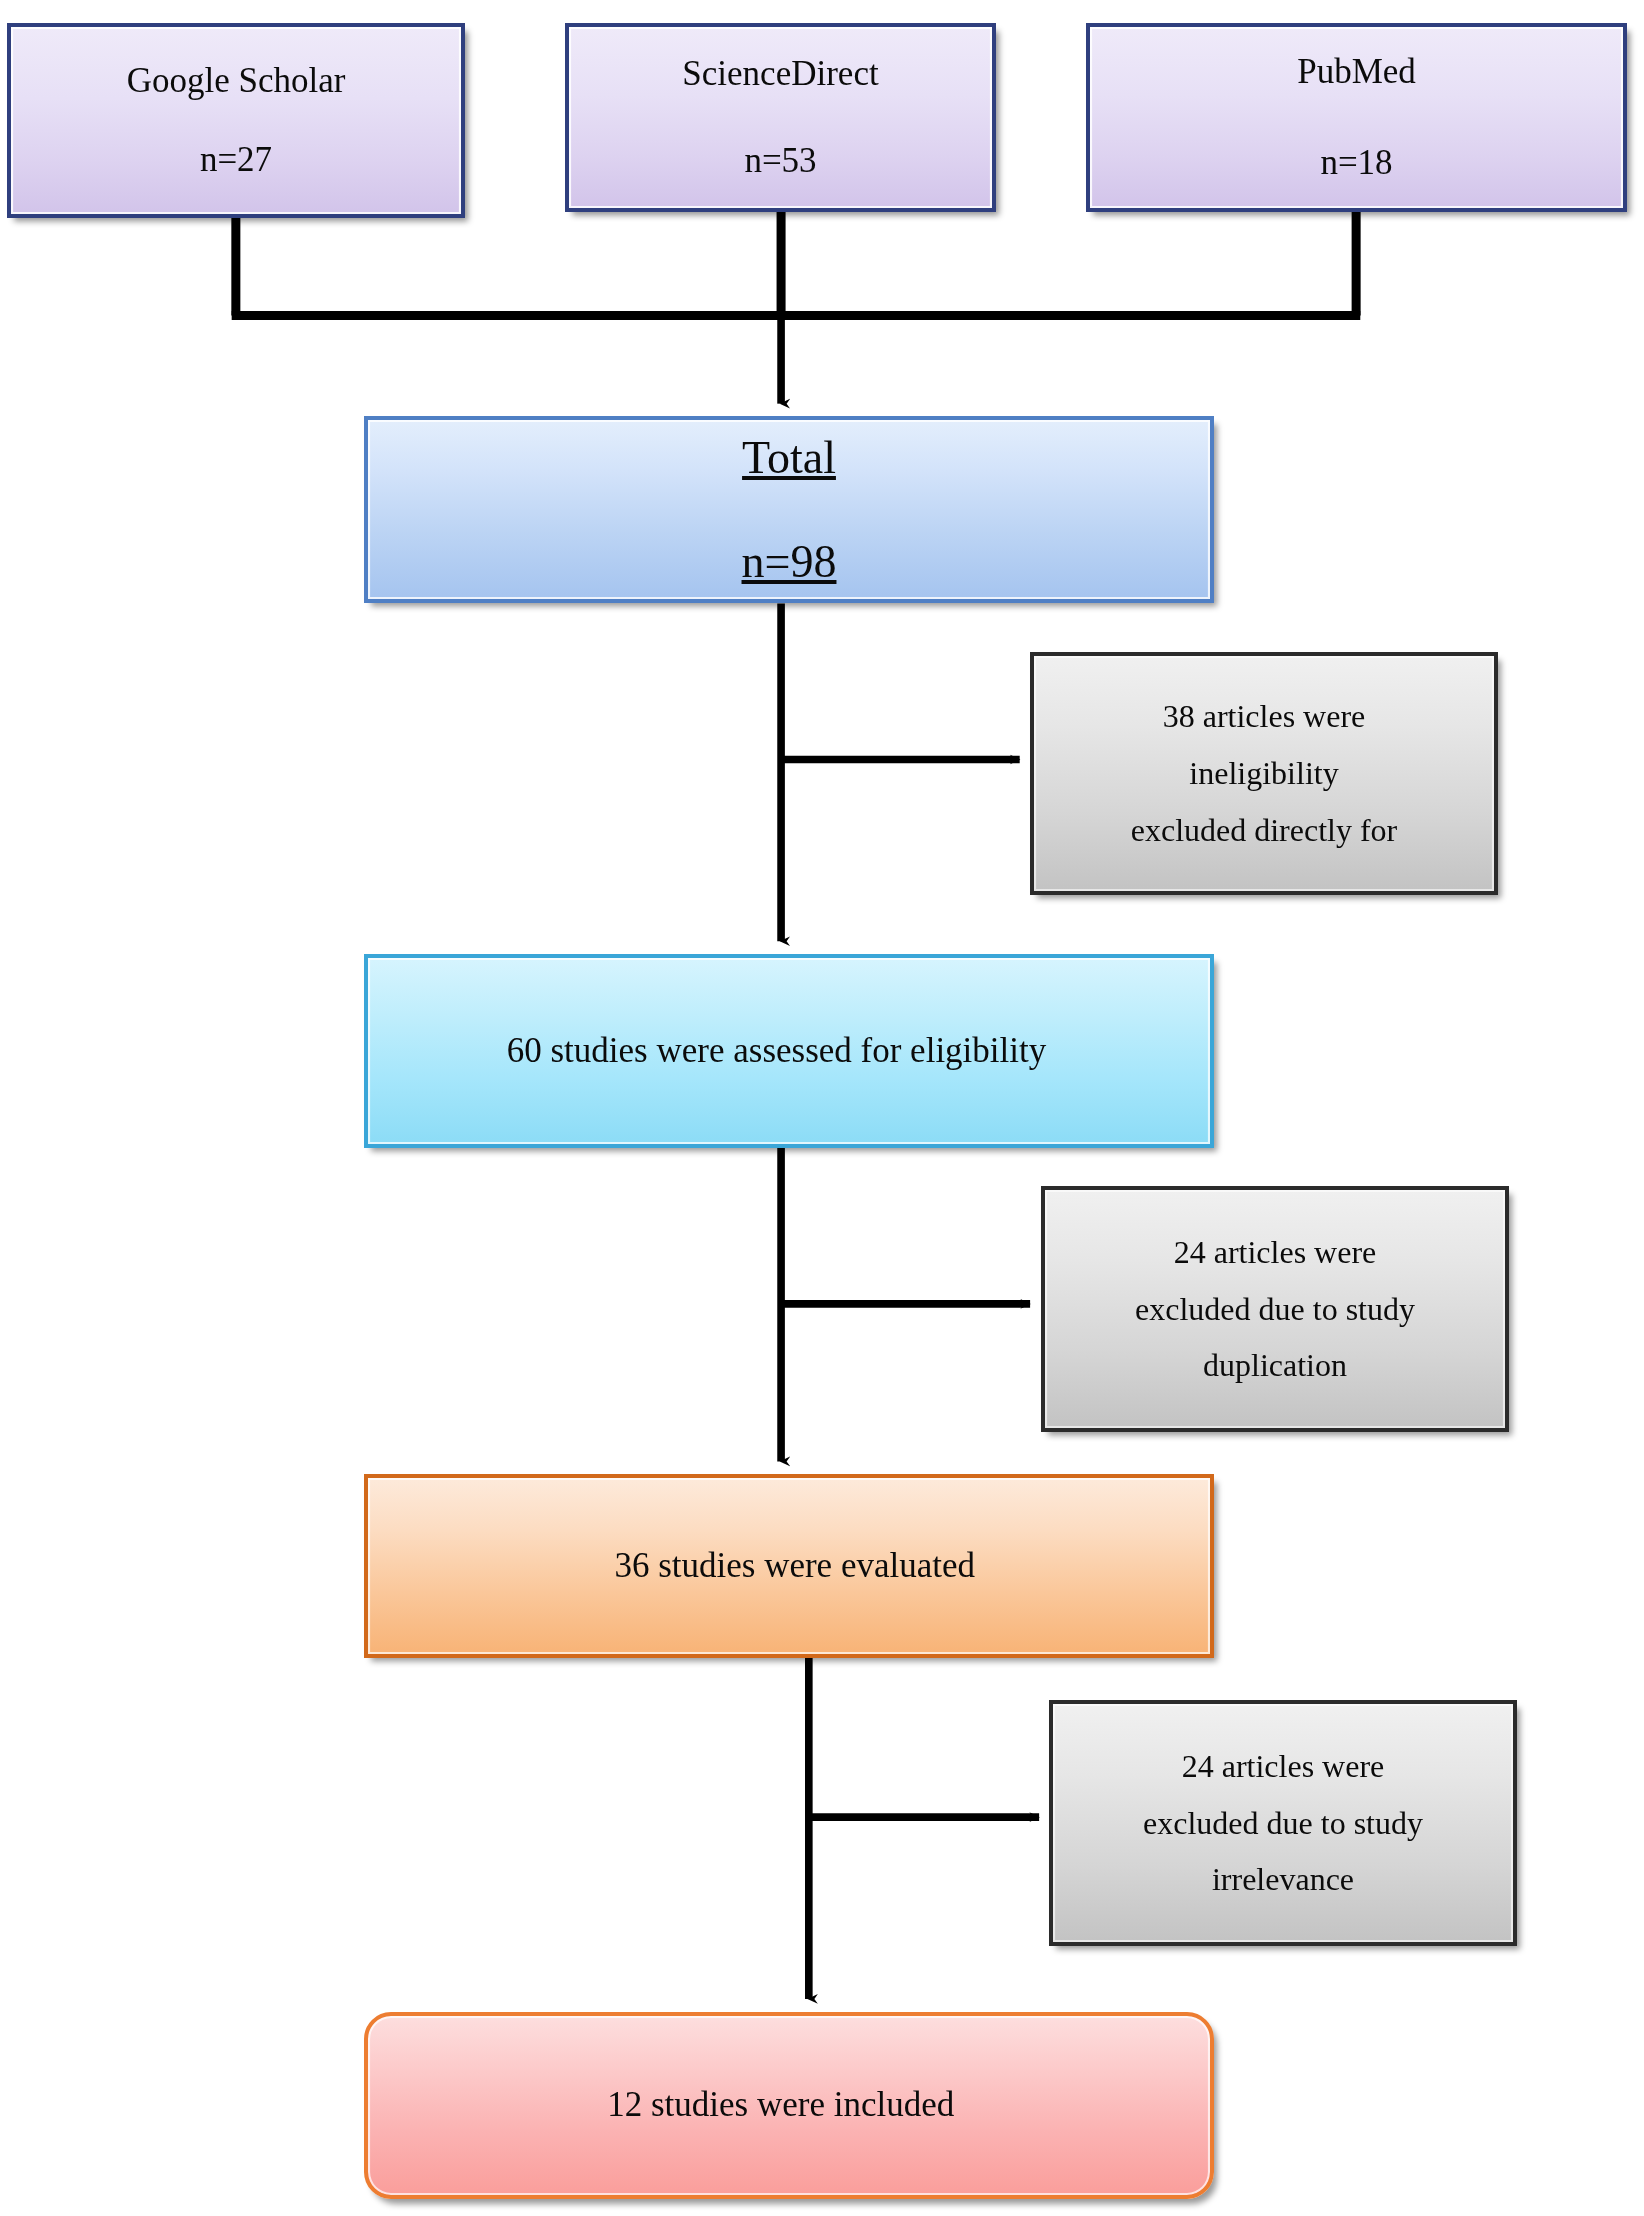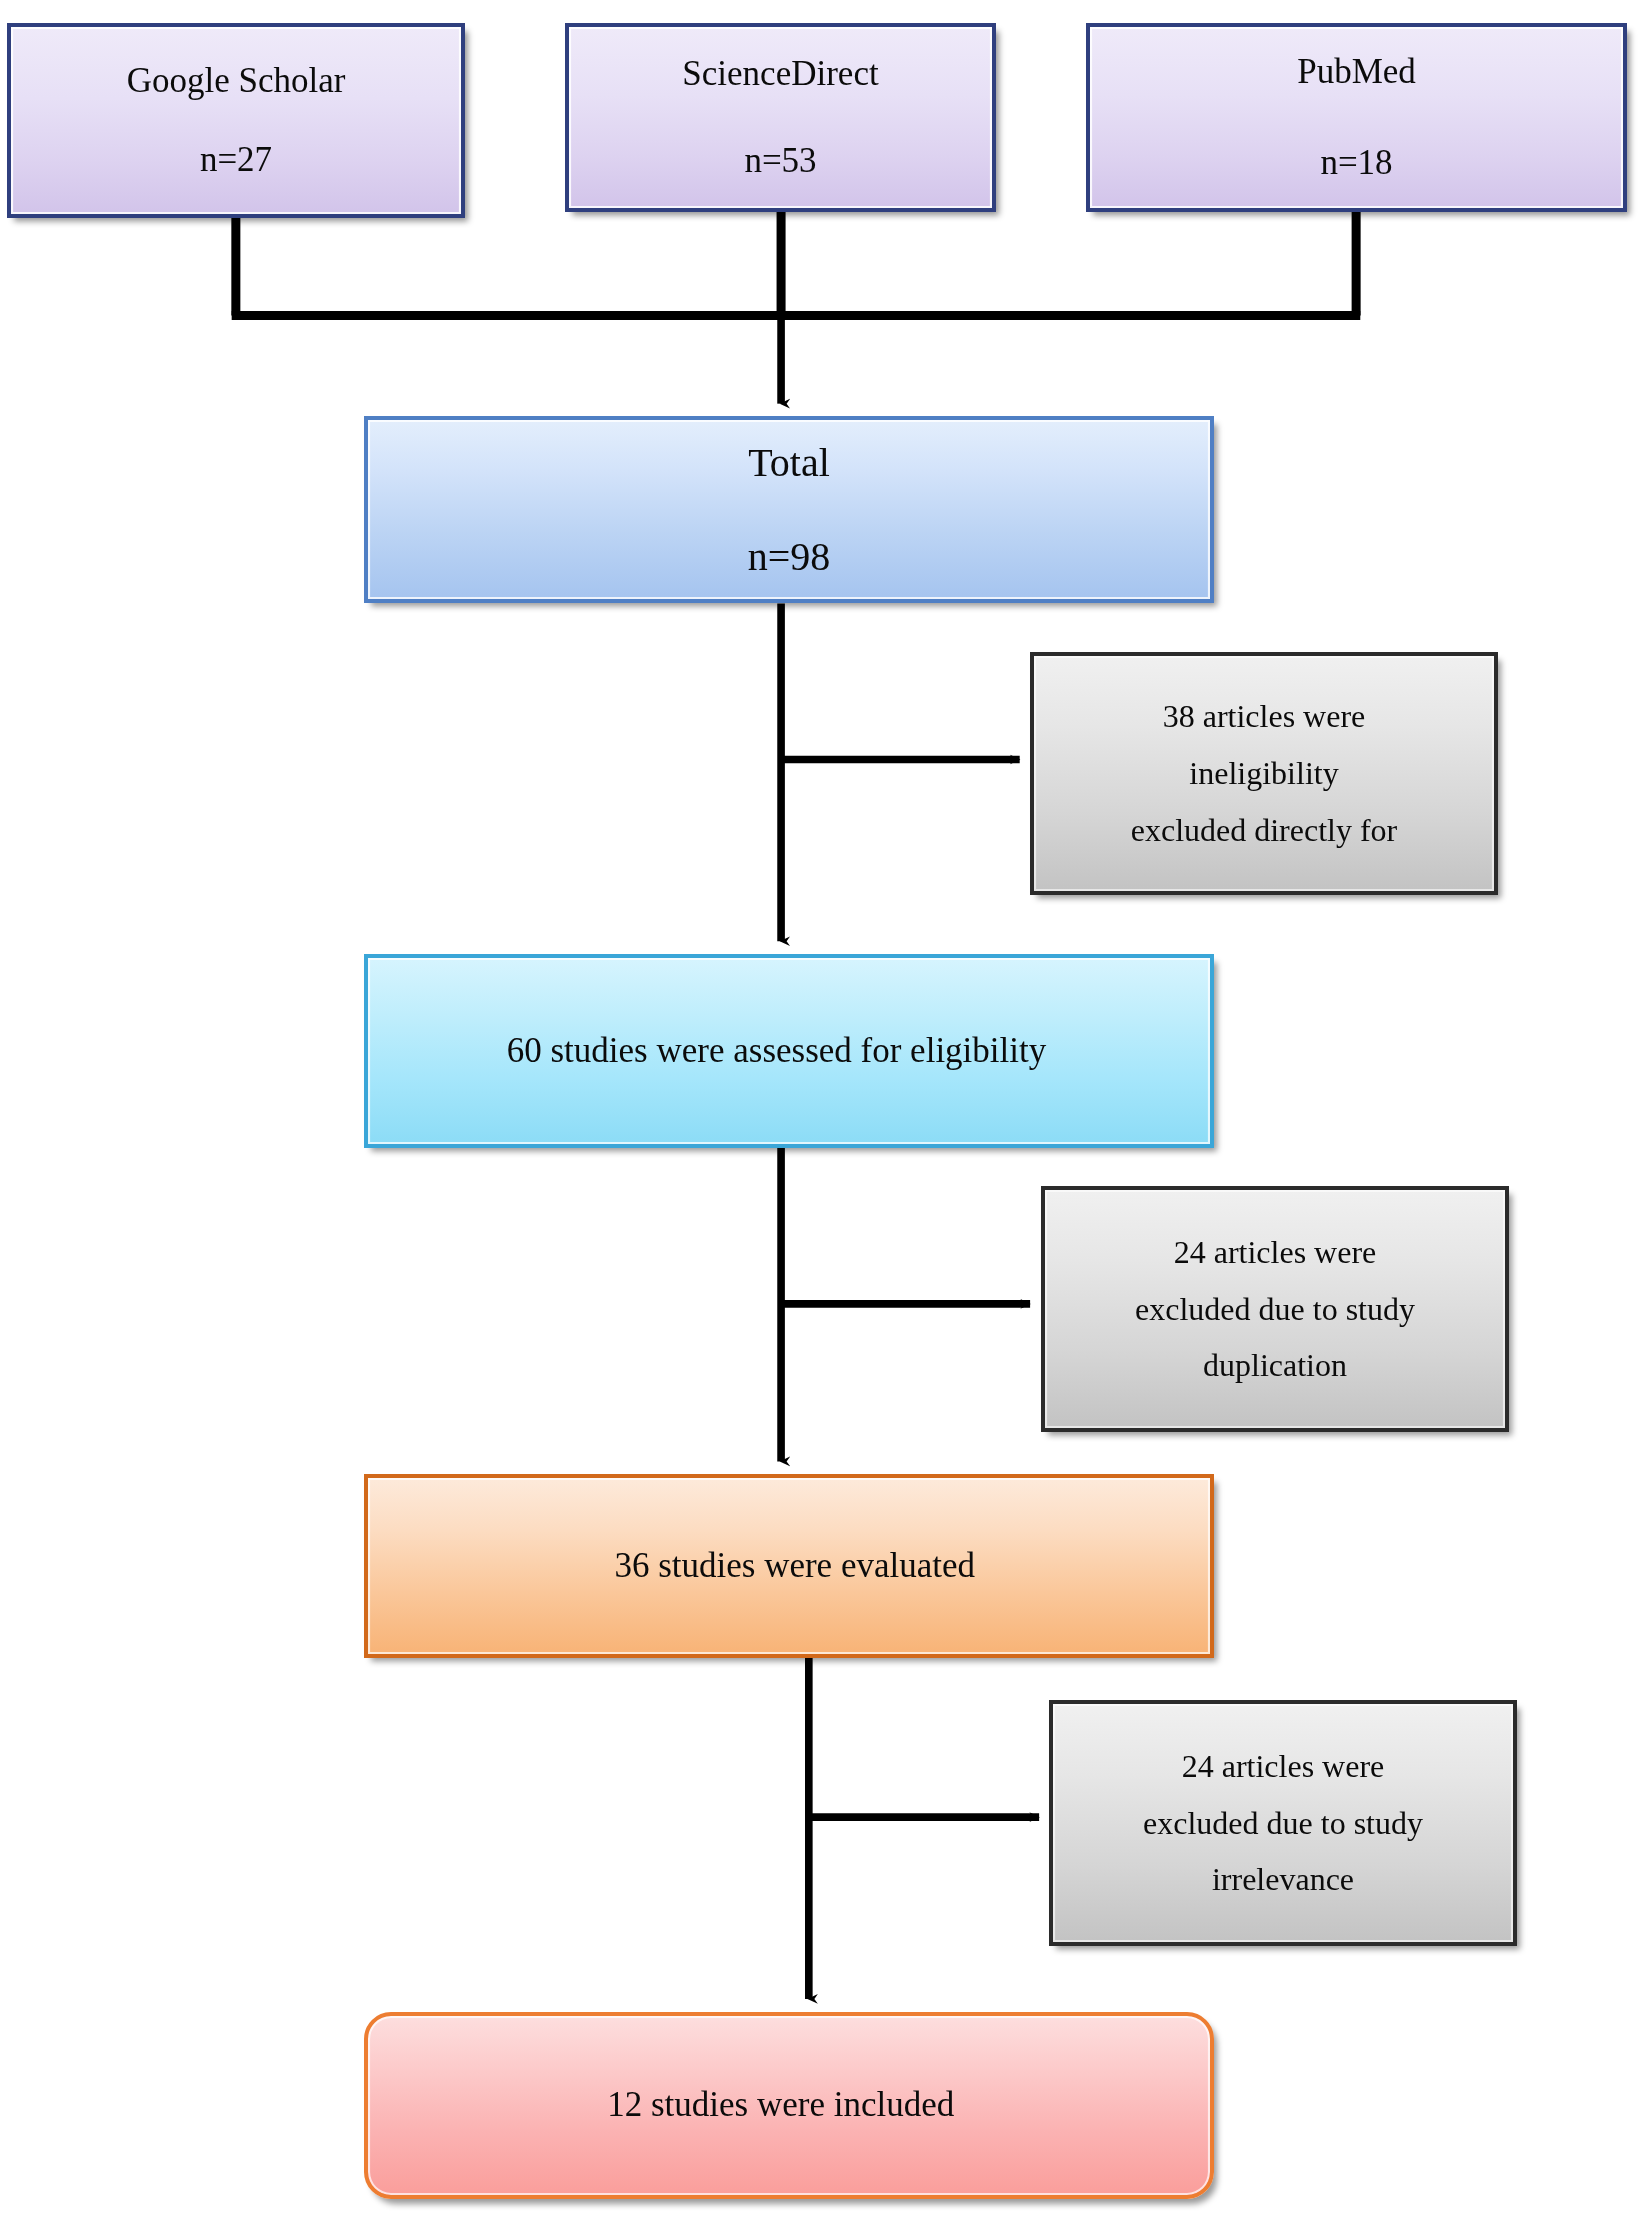--- a/index.html
+++ b/index.html
@@ -25,21 +25,22 @@
     box-shadow:4.9px 6.2px 6.2px -2.1px rgba(0,0,0,.42), inset 0 0 0 2.1px rgba(255,255,255,.85);
     font-size:35px;
   }
   .src .line2{margin-top:32px;}
 
   
   .total{
     border:4.2px solid #4f7fc4;
     background:linear-gradient(180deg,#e3eefc 0%,#d3e3fa 28%,#bcd4f4 62%,#a5c4ef 100%);
     box-shadow:4.9px 6.2px 6.2px -2.1px rgba(0,0,0,.40), inset 0 0 0 2.1px rgba(255,255,255,.8);
-    font-size:40px;
+    font-size:46px;
+    text-decoration:underline;
   }
   .total .line2{margin-top:32px;}
 
   
   .cyan{
     border:4.2px solid #3aa6d8;
     background:linear-gradient(180deg,#d6f4fe 0%,#c0eefc 30%,#a5e6fb 65%,#8cdcf6 100%);
     box-shadow:4.9px 6.2px 6.2px -2.1px rgba(0,0,0,.40), inset 0 0 0 2.1px rgba(255,255,255,.75);
     font-size:35px;
   }

